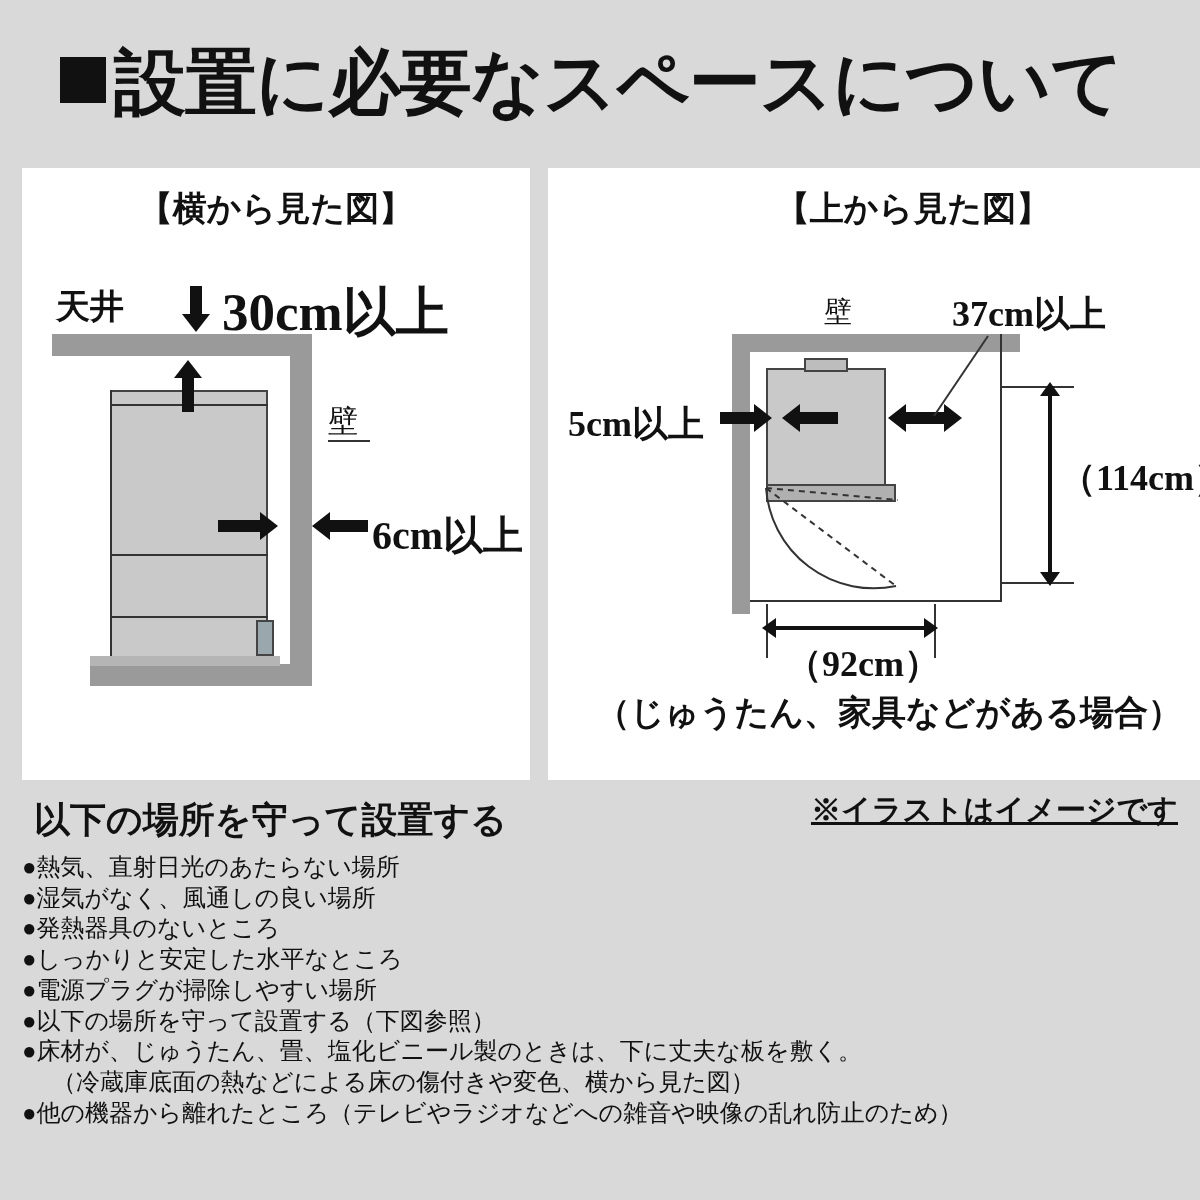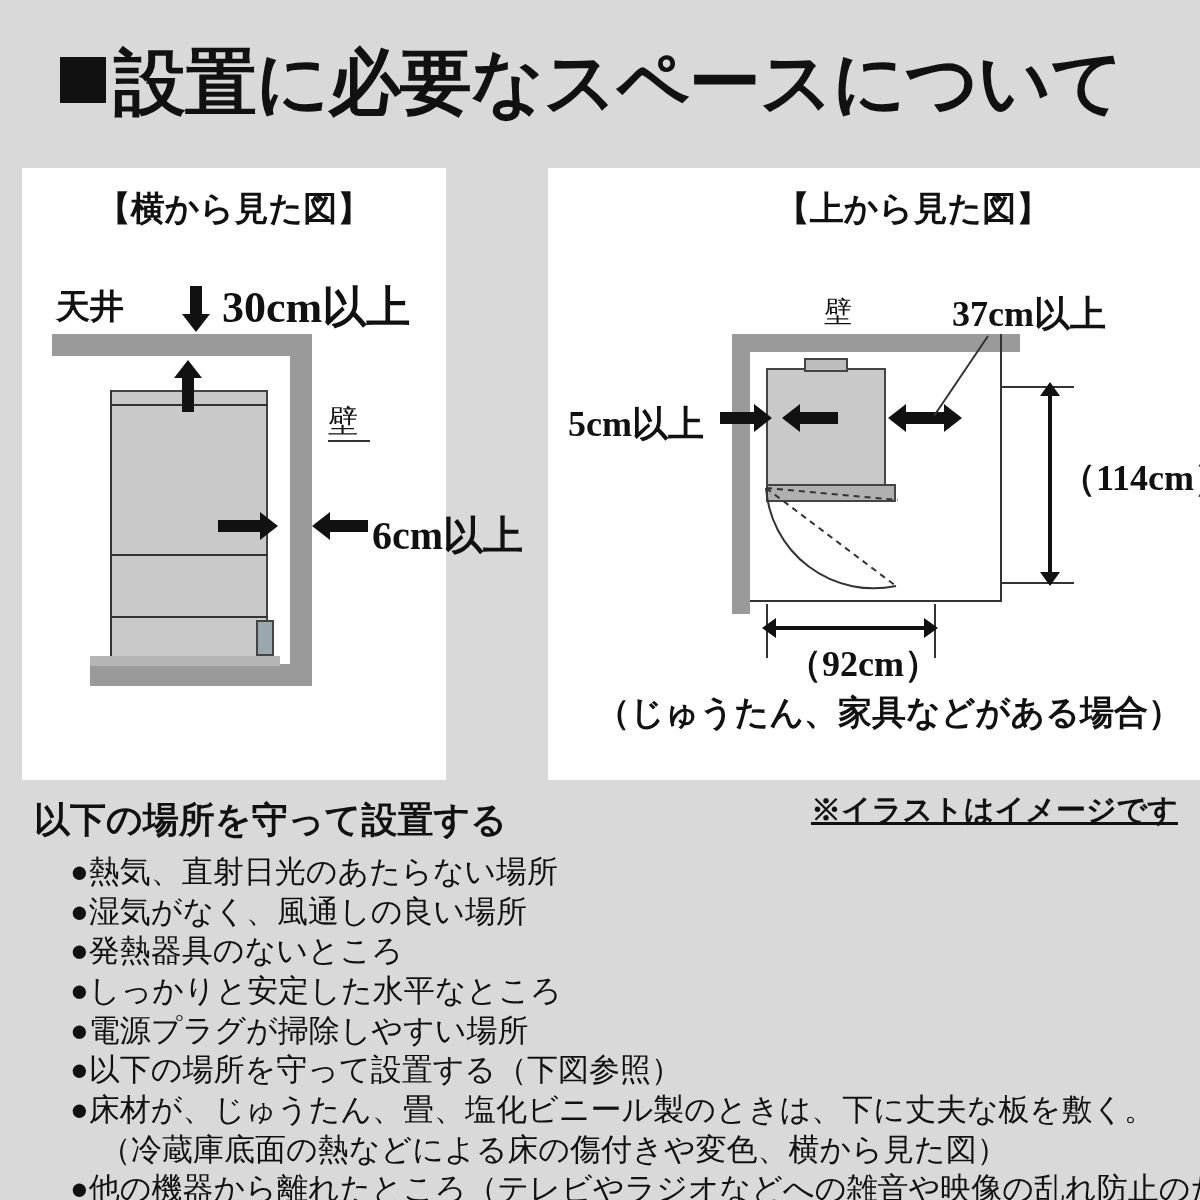--- a/index.html
+++ b/index.html
@@ -43,21 +43,21 @@
 
   
   .panel {
     position: absolute;
     background: #ffffff;
     box-sizing: border-box;
   }
   #panel-side {
     left: 22px;
     top: 168px;
-    width: 424px;
+    width: 508px;
     height: 612px;
   }
   #panel-top {
     left: 548px;
     top: 168px;
     width: 730px;
     height: 612px;
   }
   .panel-title {
     position: absolute;
@@ -143,44 +143,43 @@
     font-weight: bold;
     white-space: nowrap;
   }
   #bullets {
     position: absolute;
     left: 22px;
     top: 852px;
     width: 1160px;
   }
   #bullets .b {
-    font-size: 31px;
+    font-size: 24px;
     line-height: 1.28;
     white-space: nowrap;
-    margin-left: 48px;
   }
   #bullets .b.indent {
     padding-left: 30px;
   }
 </style>
 </head>
 <body>
 
 <div id="page">
 
   <div class="heading">
     <span class="sq"></span><span>設置に必要なスペースについて</span>
   </div>
 
   <div class="panel" id="panel-side">
     <div class="panel-title">【横から見た図】</div>
 
     <div class="lbl" style="left:34px; top:122px;">天井</div>
 
-    <div class="lbl" style="left:200px; top:118px; font-size:44px;">30cm以上</div>
+    <div class="lbl" style="left:200px; top:118px; font-size:53px;">30cm以上</div>
 
     <div class="wallblock" style="left:30px; top:166px; width:260px; height:22px;"></div>
 
     <div class="wallblock" style="left:268px; top:166px; width:22px; height:352px;"></div>
 
     <div class="wallblock" style="left:68px; top:496px; width:222px; height:22px;"></div>
 
     <div class="arrow" style="left:160px; top:118px; width:28px; height:48px;">
       <div class="shaft" style="left:8px; top:0; width:12px; height:30px;"></div>
       <div class="head head-down" style="left:0; top:28px;"></div>

